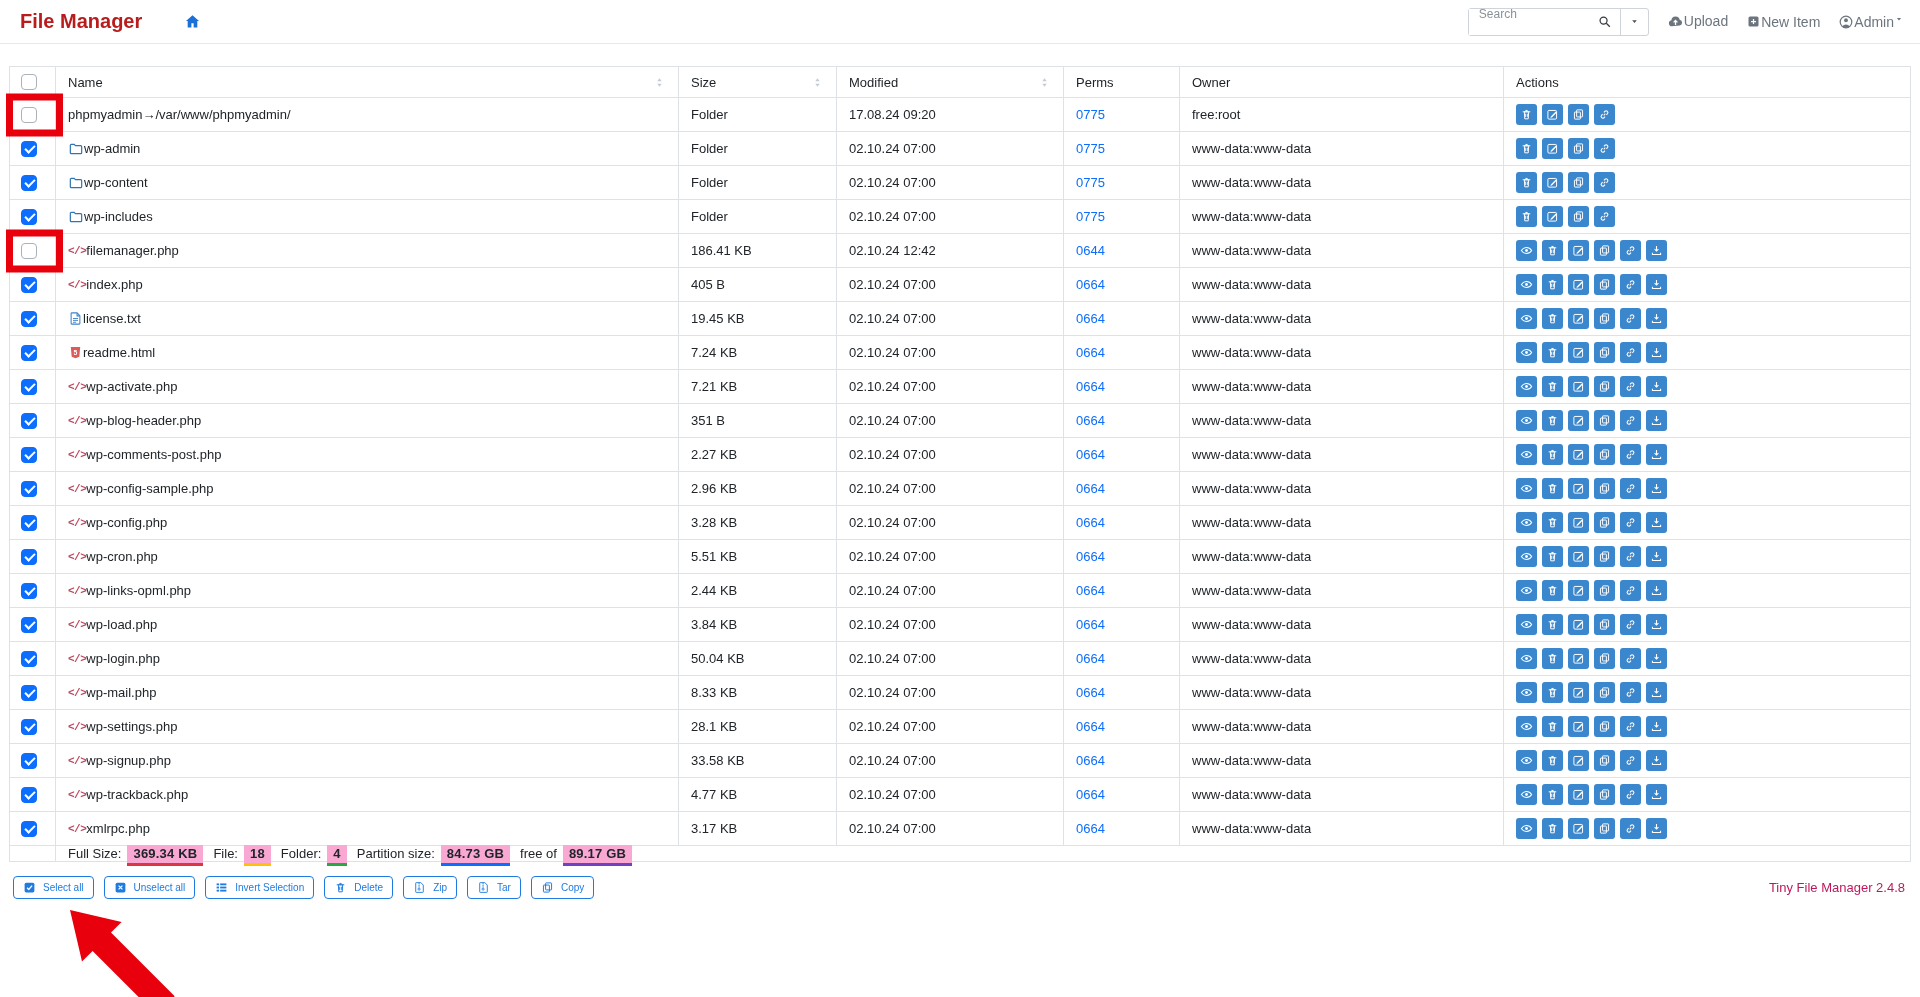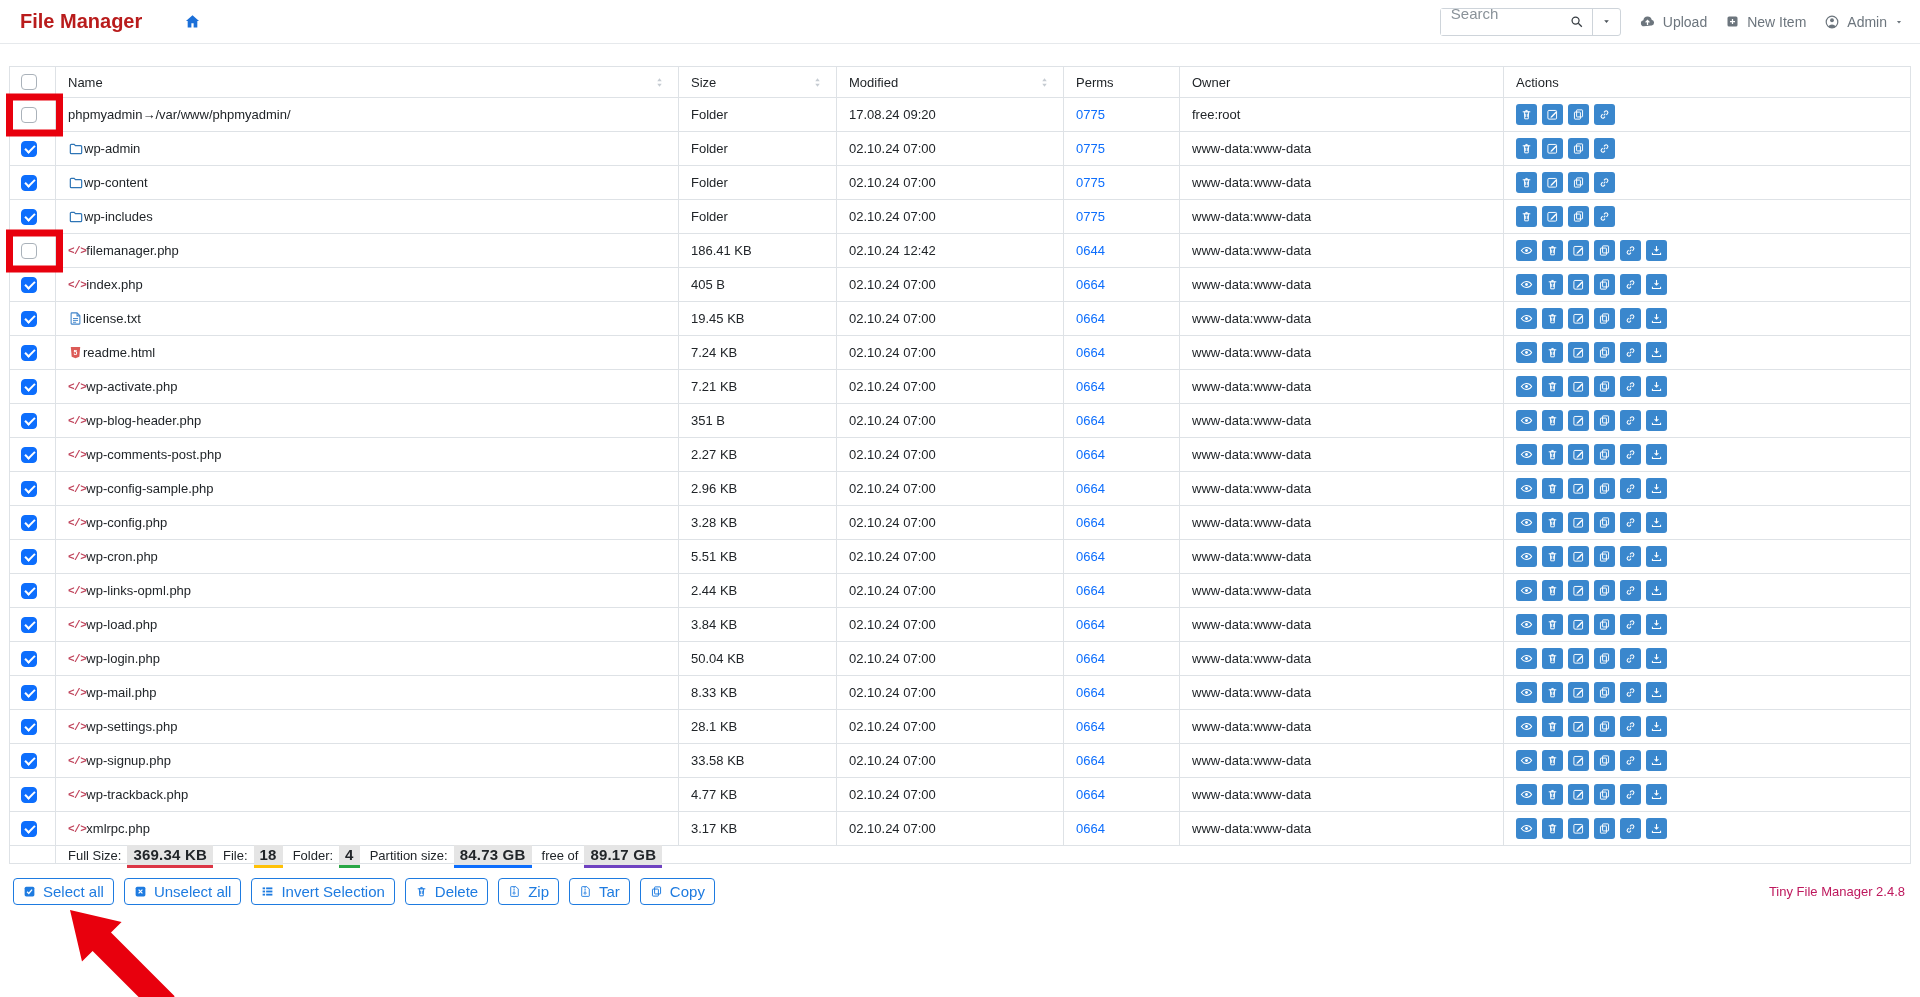--- a/index.html
+++ b/index.html
@@ -15,25 +15,25 @@
   }
   svg.ic{display:block}
   a{text-decoration:none;color:inherit}
 
   
   .topbar{height:44px;display:flex;align-items:center;padding:0 16px 0 20px;border-bottom:1px solid #e6e9ec}
   .title{font-size:20px;font-weight:700;color:#b91c1c}
   .home-link{margin-left:42px;color:#1b6fd8;display:flex}
   .top-right{margin-left:auto;display:flex;align-items:center;gap:18px;color:var(--muted);font-size:14px}
   .search-group{display:flex;align-items:stretch;border:1px solid #ced4da;border-radius:3px;height:28px;background:#fff}
-  .search-input{border:none;outline:none;padding:0 4px 16px 10px;width:120px;font-size:15px;color:#495057;font-family:"Liberation Sans",sans-serif}
+  .search-input{border:none;outline:none;padding:0 4px 16px 10px;width:120px;font-size:12px;color:#495057;font-family:"Liberation Sans",sans-serif}
   .search-input::placeholder{color:#8a9299}
   .search-btn{display:flex;align-items:center;padding:0 8px;color:#343a40;cursor:pointer}
   .search-caret{border-left:1px solid #ced4da;padding:0 8px;display:flex;align-items:center;color:#495057;cursor:pointer}
-  .tool-link{display:flex;align-items:center;gap:7px;cursor:pointer;white-space:nowrap}
+  .tool-link{display:flex;cursor:pointer;white-space:nowrap}
 
   
   table{border-collapse:collapse;table-layout:fixed;width:1902px;margin:22px 9px 0 9px;font-size:13px}
   col.c-cb{width:46px}col.c-name{width:623px}col.c-size{width:158px}
   col.c-mod{width:227px}col.c-perms{width:116px}col.c-owner{width:324px}
   th,td{border:1px solid var(--border);padding:0 12px;text-align:left;vertical-align:middle}
   thead th{height:31px;font-weight:400;color:#1d2125}
   tbody td{height:34px}
   .th-flex{display:flex;align-items:center;justify-content:space-between}
   .cb-cell{position:relative;padding-left:11px}
@@ -45,25 +45,25 @@
   .folder-ic{color:#2e75b6}.txt-ic{color:#3f83c9}
   .symlink-target{}
   .perms-link{color:var(--accent);cursor:pointer}
   .act-btn{width:21px;height:21px;background:var(--act-blue);border-radius:3px;display:inline-flex;align-items:center;justify-content:center;color:#fff;margin-right:5px;cursor:pointer;vertical-align:middle}
 
   
   .red-frame{position:absolute;left:-4px;top:50%;transform:translateY(-50%);width:57px;height:43px;border:7px solid var(--red);pointer-events:none}
 
   
   .summary-td{font-size:13px;color:#212529}
-  .badge{font-weight:700;font-size:15px;padding:1px 6px 2px;background:#e5e5e5;border-bottom:3px solid #ccc;margin:0 10px 0 6px;letter-spacing:.2px}
+  .badge{font-weight:700;font-size:13px;padding:1px 6px 2px;background:#f9a8d4;border-bottom:3px solid #ccc;margin:0 10px 0 6px;letter-spacing:.2px}
 
   
   .bottom-bar{display:flex;align-items:center;margin:14px 15px 0 13px}
-  .fbtn{display:inline-flex;align-items:center;gap:7px;border:1px solid #1e7be0;color:#1e7be0;background:#fff;border-radius:4px;padding:4px 9px;font-size:15px;margin-right:10px;cursor:pointer;font-family:"Liberation Sans",sans-serif}
+  .fbtn{display:inline-flex;align-items:center;gap:7px;border:1px solid #1e7be0;color:#1e7be0;background:#fff;border-radius:4px;padding:4px 9px;font-size:10px;margin-right:10px;cursor:pointer;font-family:"Liberation Sans",sans-serif}
   .version{margin-left:auto;color:#be185d;font-size:13px}
 
   
   .arrow-svg{position:absolute;left:0;top:880px;pointer-events:none}
 </style>
 </head>
 <body>
 
 <svg width="0" height="0" style="position:absolute">
   <defs>

